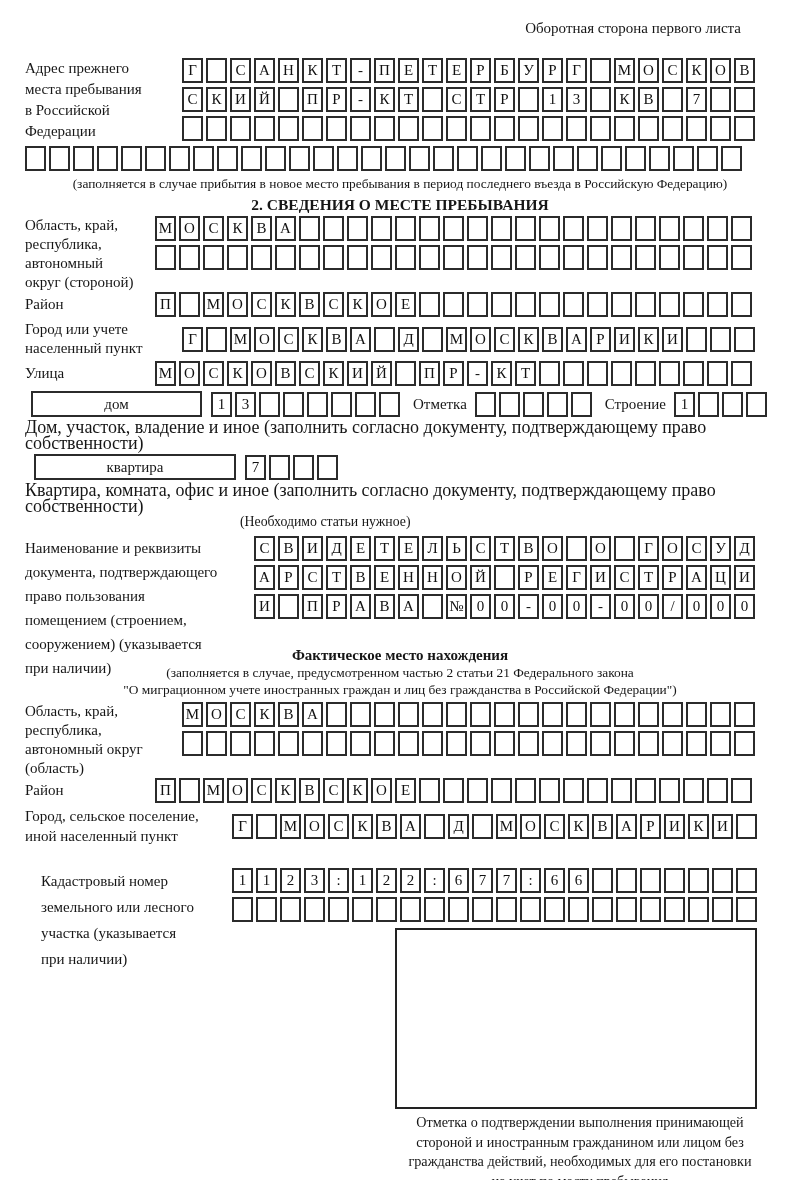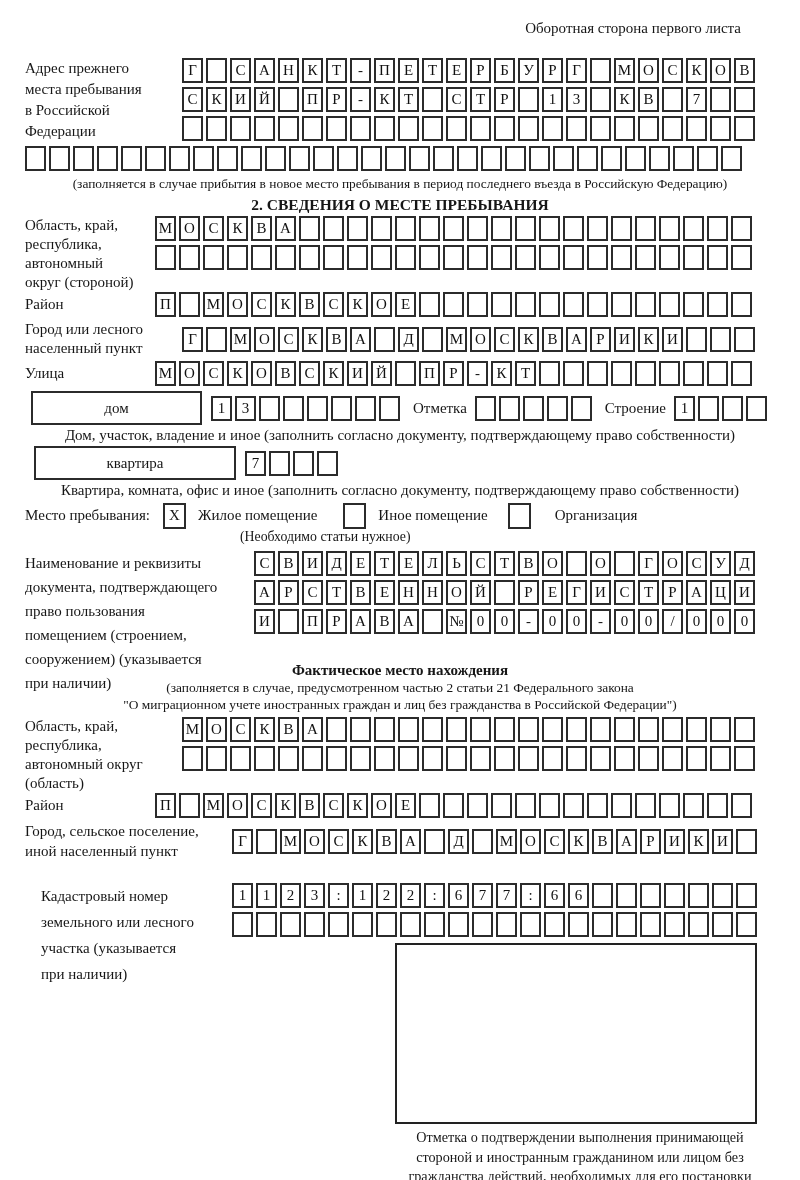--- a/index.html
+++ b/index.html
@@ -24,26 +24,26 @@
   .ml27{margin-left:27px;}
   .ml207{margin-left:207px;}
   .cellrow{display:flex;}
   .cell{flex:0 0 auto;box-sizing:border-box;width:21px;height:25px;margin-right:3px;
         border:2px solid #2b2b2b;display:flex;align-items:center;justify-content:center;
         font-size:15px;color:#111;}
   .center-note{text-align:center;font-size:13.4px;margin-top:4px;line-height:17px;}
   .h2{text-align:center;font-weight:bold;font-size:15.5px;margin-top:3px;line-height:19px;}
   .mt2{margin-top:2px;}.mt3{margin-top:3px;}.mt4{margin-top:4px;}.mt5{margin-top:5px;}.mt6{margin-top:6px;}
   .house-row{display:flex;align-items:center;}
-  .typebox{box-sizing:border-box;border:2px solid #2b2b2b;height:34px;display:flex;
+  .typebox{box-sizing:border-box;border:2px solid #2b2b2b;height:26px;display:flex;
            align-items:center;justify-content:center;font-size:15px;}
   .tb-dom{width:171px;margin-left:6px;margin-right:9px;}
   .tb-kv{width:202px;margin-left:9px;margin-right:9px;font-family:Liberation Serif, serif;}
   .inline-label{font-size:15px;margin:0 8px 0 10px;}
-  .small-note{font-size:15px;margin-top:2px;line-height:16px;text-align:center;}
+  .small-note{font-size:18px;margin-top:2px;line-height:16px;}
   .stay-row{display:flex;align-items:center;font-size:15px;height:27px;}
   .checkbox{box-sizing:border-box;width:23px;height:26px;border:2px solid #2b2b2b;
             display:flex;align-items:center;justify-content:center;font-size:15px;flex:0 0 auto;}
   .cb1{margin-left:13px;}
   .lbl-after{margin-left:12px;}
   .cb2{margin-left:26px;}
   .cb3{margin-left:20px;}
   .lbl-org{margin-left:24px;}
   .choose-note{font-size:13.8px;margin-left:215px;line-height:16px;}
   .fact-title{text-align:center;font-weight:bold;font-size:15px;margin-top:-34px;line-height:19px;}
@@ -276,21 +276,21 @@
         <span class="cell"></span>
         <span class="cell"></span>
         <span class="cell"></span>
         <span class="cell"></span>
         <span class="cell"></span>
       </div>
   </div>
 
   <div class="group vcenter mt3">
     <div class="label w157 lh19">
-      <div>Город или лесного</div>
+      <div>Город или учете</div>
       <div>населенный пункт</div>
     </div>
     <div class="cellrow">
         <span class="cell">Г</span>
         <span class="cell"></span>
         <span class="cell">М</span>
         <span class="cell">О</span>
         <span class="cell">С</span>
         <span class="cell">К</span>
         <span class="cell">В</span>
@@ -379,29 +379,20 @@
     <div class="typebox tb-kv">квартира</div>
     <div class="cellrow">
         <span class="cell">7</span>
         <span class="cell"></span>
         <span class="cell"></span>
         <span class="cell"></span>
       </div>
   </div>
   <div class="small-note">Квартира, комната, офис и иное (заполнить согласно документу, подтверждающему право собственности)</div>
 
-  <div class="stay-row mt4">
-    <span>Место пребывания:</span>
-    <span class="checkbox cb1">X</span>
-    <span class="lbl-after">Жилое помещение</span>
-    <span class="checkbox cb2"></span>
-    <span class="lbl-after">Иное помещение</span>
-    <span class="checkbox cb3"></span>
-    <span class="lbl-org">Организация</span>
-  </div>
   <div class="choose-note">(Необходимо статьи нужное)</div>
 
   <div class="group mt6">
     <div class="label w229 lh24">
       <div>Наименование и реквизиты</div>
       <div>документа, подтверждающего</div>
       <div>право пользования</div>
       <div>помещением (строением,</div>
       <div>сооружением) (указывается</div>
       <div>при наличии)</div>

